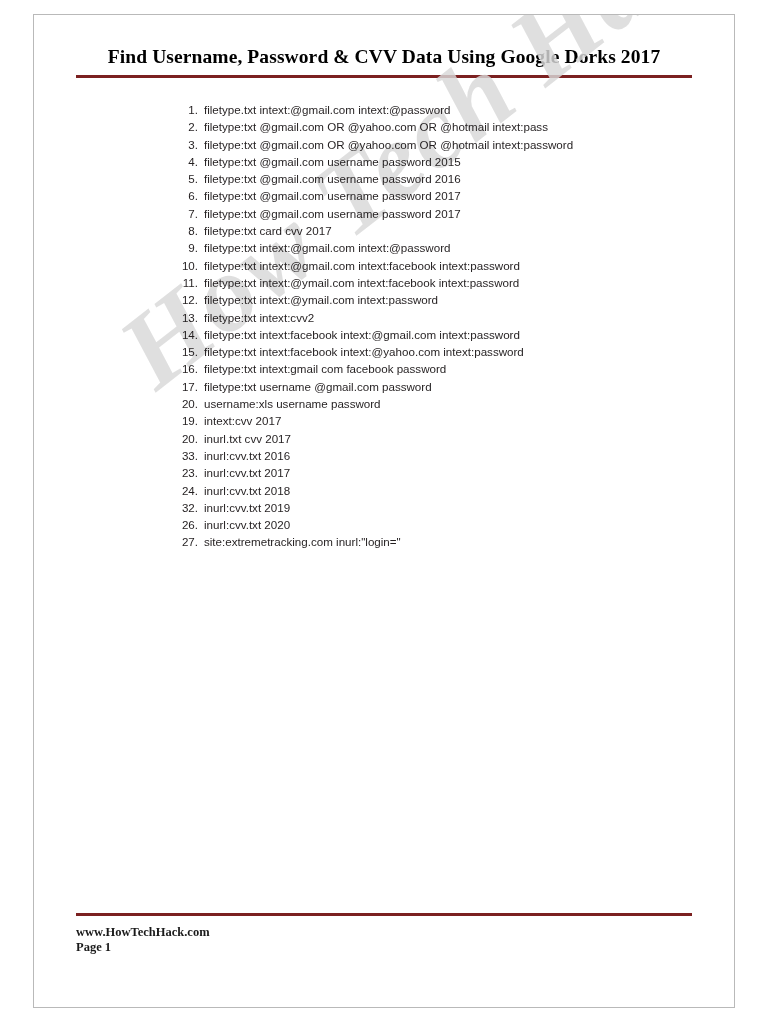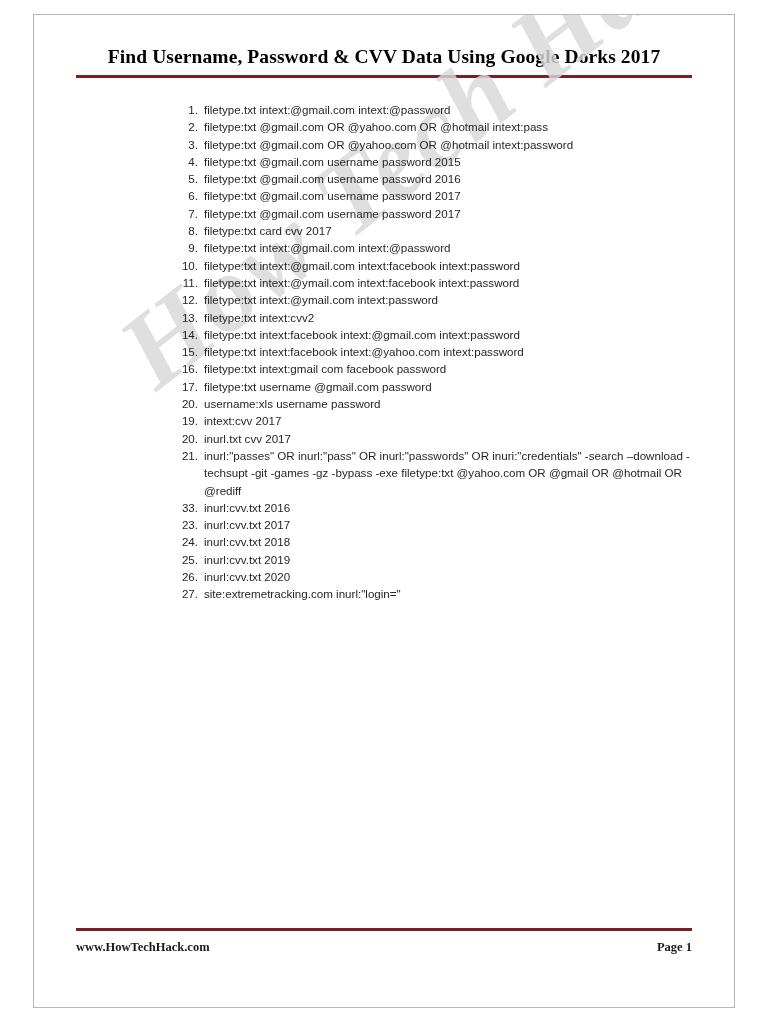--- a/index.html
+++ b/index.html
@@ -122,20 +122,21 @@
   }
   .footer-row {
     display: flex;
     justify-content: space-between;
     align-items: baseline;
     margin-top: 9px;
     font-family: "Liberation Serif", serif;
     font-size: 12.5px;
     font-weight: bold;
     color: #1a1a1a;
+    flex-direction: column;
   }
 </style>
 </head>
 <body>
 
 <div class="page">
   <div class="page-border"></div>
 
   <div class="content">
 
@@ -220,38 +221,34 @@
           <span class="txt">username:xls username password</span>
         </li>
       <li>
           <span class="num">19.</span>
           <span class="txt">intext:cvv 2017</span>
         </li>
       <li>
           <span class="num">20.</span>
           <span class="txt">inurl.txt cvv 2017</span>
         </li>
-      <li class="wrap">
-          <span class="num">21.</span>
-          <span class="txt">inurl:"passes" OR inurl:"pass" OR inurl:"passwords" OR inuri:"credentials" -search –download -techsupt -git -games -gz -bypass -exe filetype:txt @yahoo.com OR @gmail OR @hotmail OR @rediff</span>
-        </li>
       <li>
           <span class="num">33.</span>
           <span class="txt">inurl:cvv.txt 2016</span>
         </li>
       <li>
           <span class="num">23.</span>
           <span class="txt">inurl:cvv.txt 2017</span>
         </li>
       <li>
           <span class="num">24.</span>
           <span class="txt">inurl:cvv.txt 2018</span>
         </li>
       <li>
-          <span class="num">25.</span>
+          <span class="num">32.</span>
           <span class="txt">inurl:cvv.txt 2019</span>
         </li>
       <li>
           <span class="num">26.</span>
           <span class="txt">inurl:cvv.txt 2020</span>
         </li>
       <li>
           <span class="num">27.</span>
           <span class="txt">site:extremetracking.com inurl:"login="</span>
         </li>

